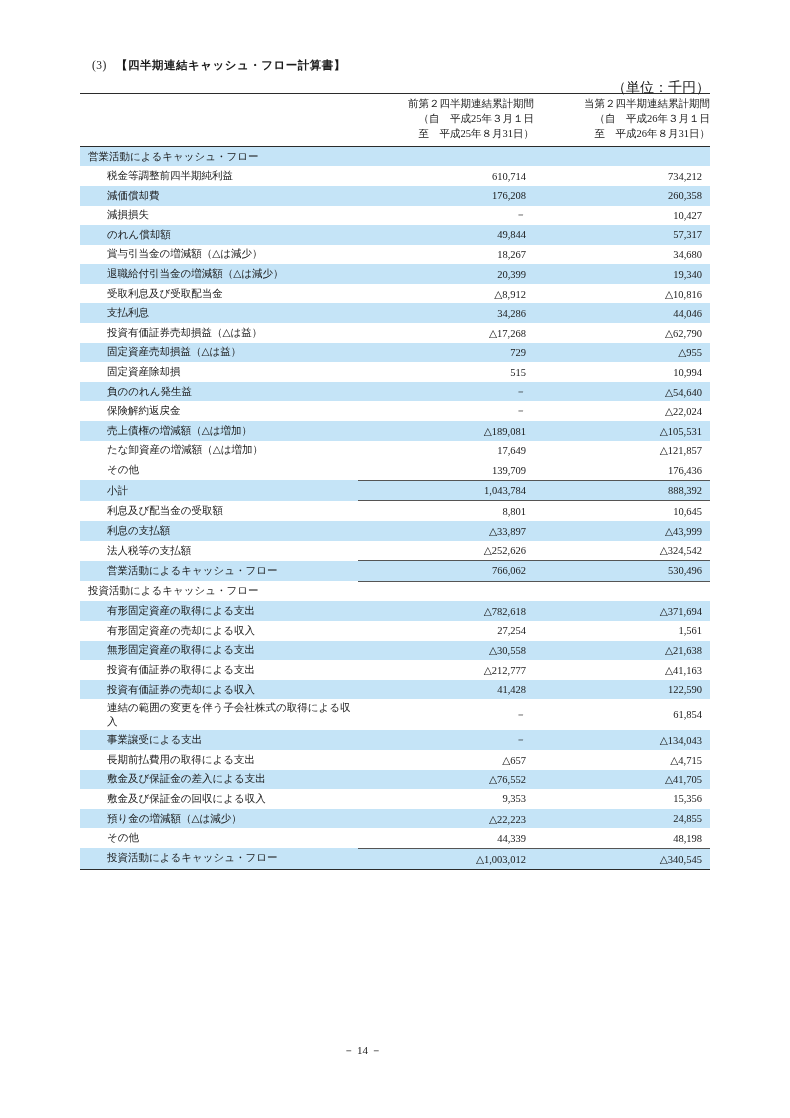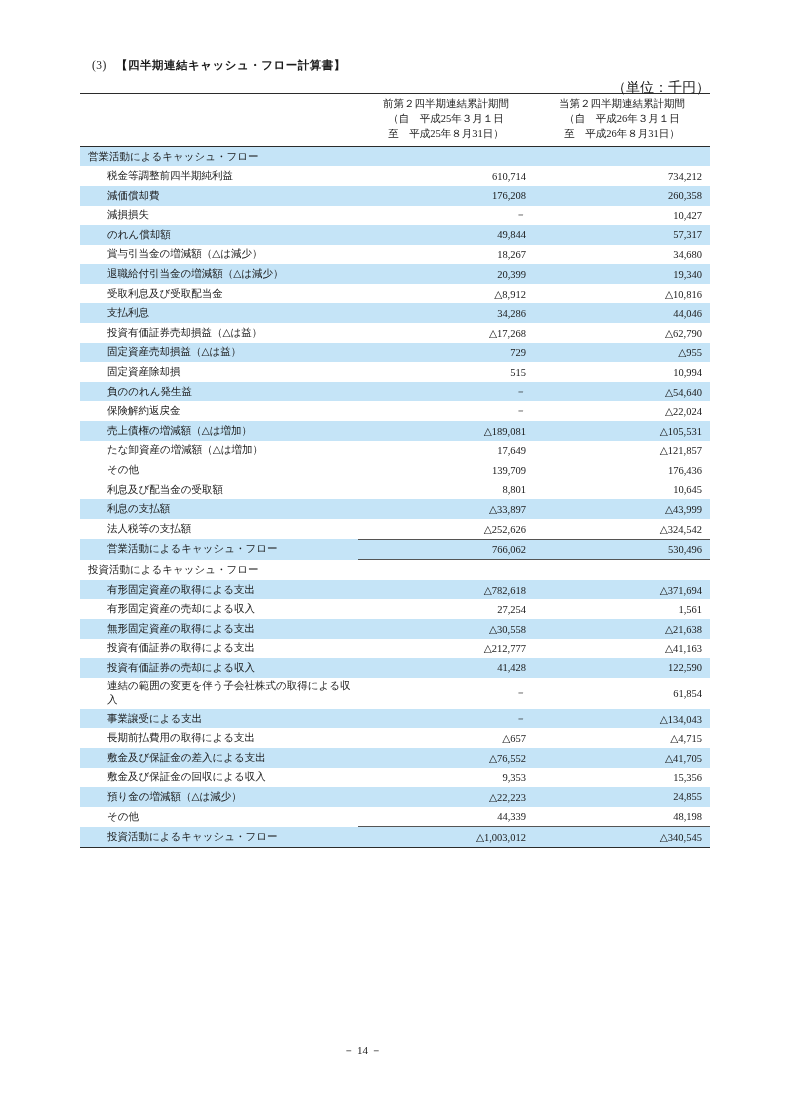--- a/index.html
+++ b/index.html
@@ -55,21 +55,21 @@
   
   .hdr-row td{
     border-top:1.6px solid #2b2b2b;
     border-bottom:1px solid #2b2b2b;
     padding:3px 0 4px 0;
     text-align:center;
     font-size:10.5px;
     line-height:1.42;
   }
   .hdr-row td.col-label{border-top:1.6px solid #2b2b2b;border-bottom:1px solid #2b2b2b;}
-  .hdr-line{display:block;white-space:nowrap;}
+  .hdr-line{display:block;white-space:nowrap;text-align:right;}
   .hdr-line.sub{letter-spacing:0px;}
 
   
   tr.r td{height:19.6px;}
   tr.r.tall td{height:31px;}
   td.lbl{
     padding-left:8px;
     white-space:nowrap;
     margin-left:8px;
   }
@@ -209,20 +209,25 @@
         <tr class="r">
           <td class="lbl indent">たな卸資産の増減額（△は増加）</td>
           <td class="val">17,649</td>
           <td class="val">△121,857</td>
         </tr>
         <tr class="r">
           <td class="lbl indent">その他</td>
           <td class="val">139,709</td>
           <td class="val">176,436</td>
         </tr>
+        <tr class="r band rule-top rule-bot">
+          <td class="lbl indent">小計</td>
+          <td class="val">1,043,784</td>
+          <td class="val">888,392</td>
+        </tr>
         <tr class="r">
           <td class="lbl indent">利息及び配当金の受取額</td>
           <td class="val">8,801</td>
           <td class="val">10,645</td>
         </tr>
         <tr class="r band">
           <td class="lbl indent">利息の支払額</td>
           <td class="val">△33,897</td>
           <td class="val">△43,999</td>
         </tr>

